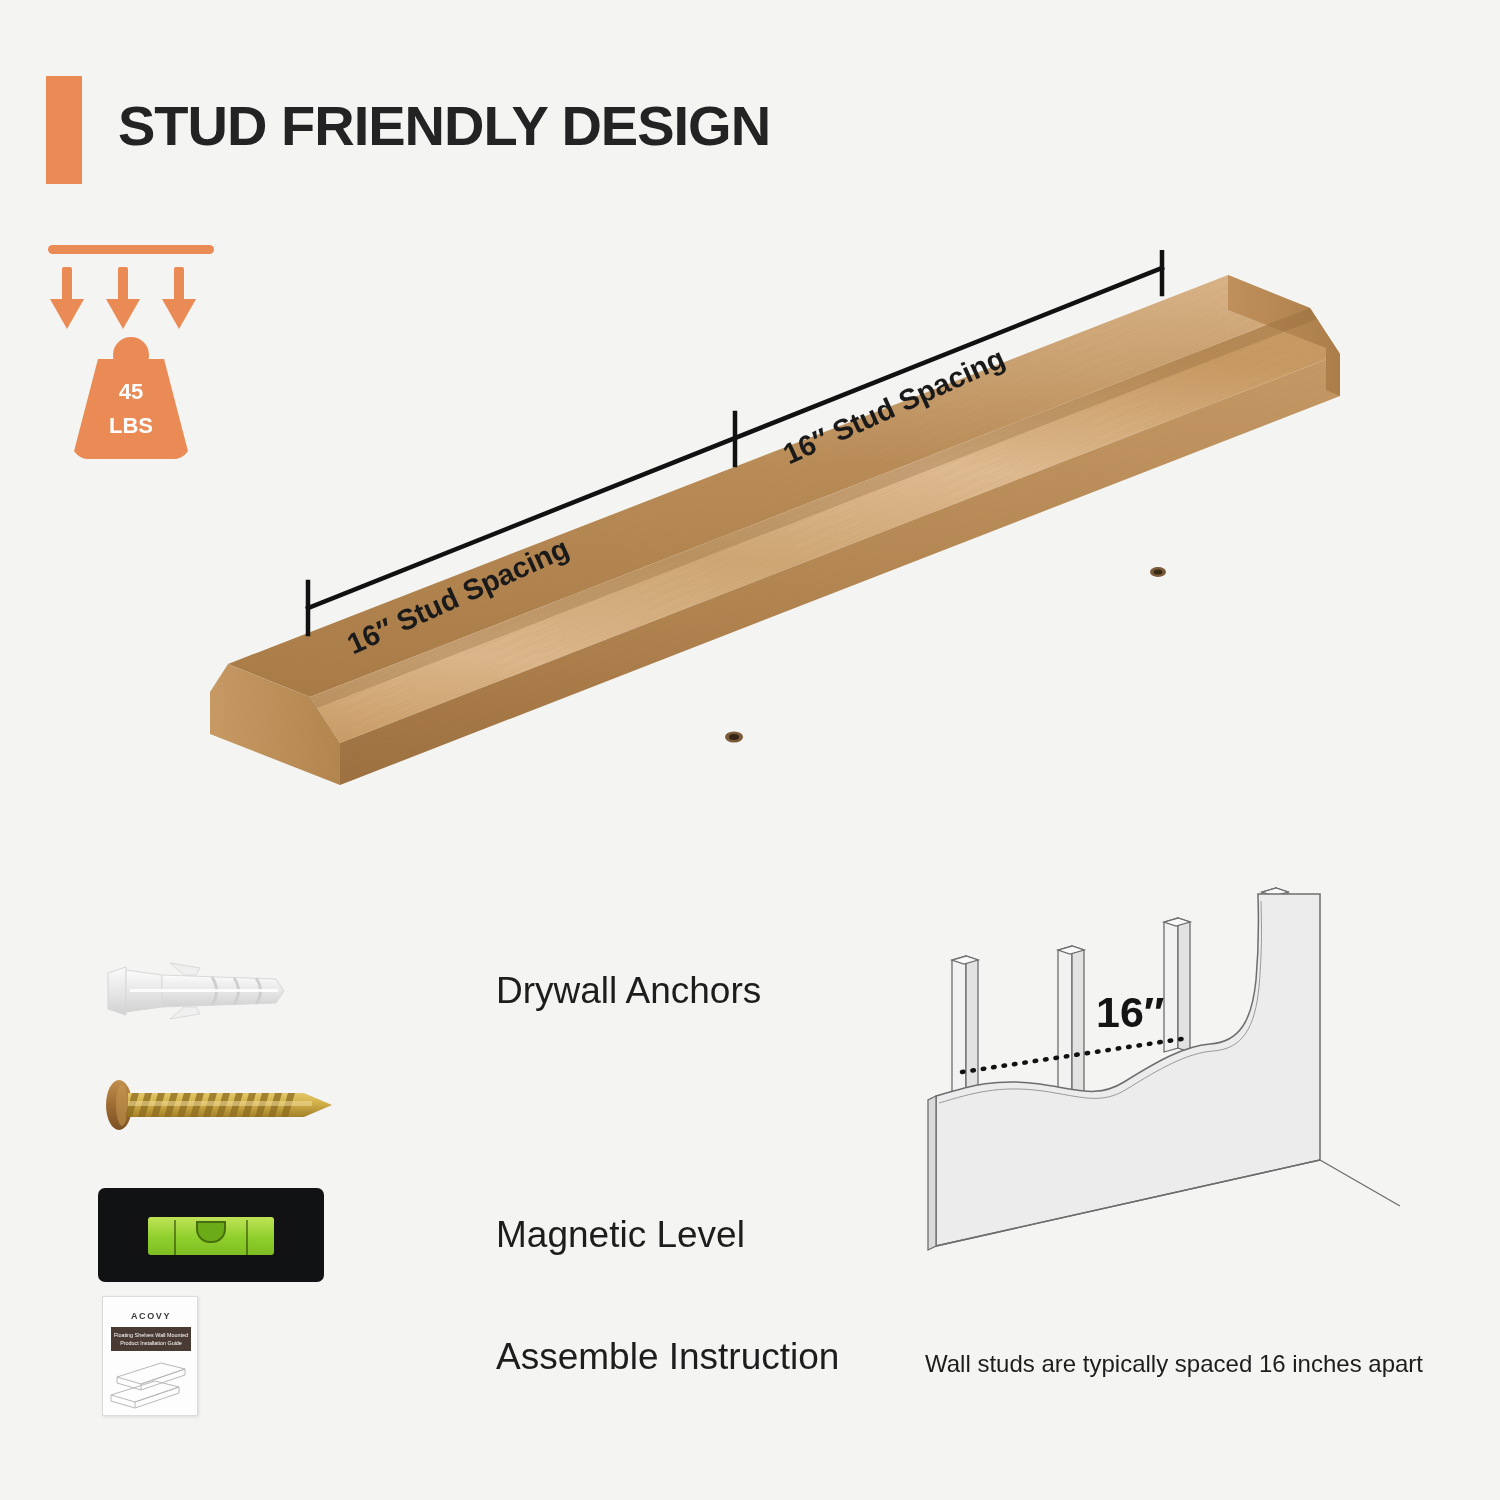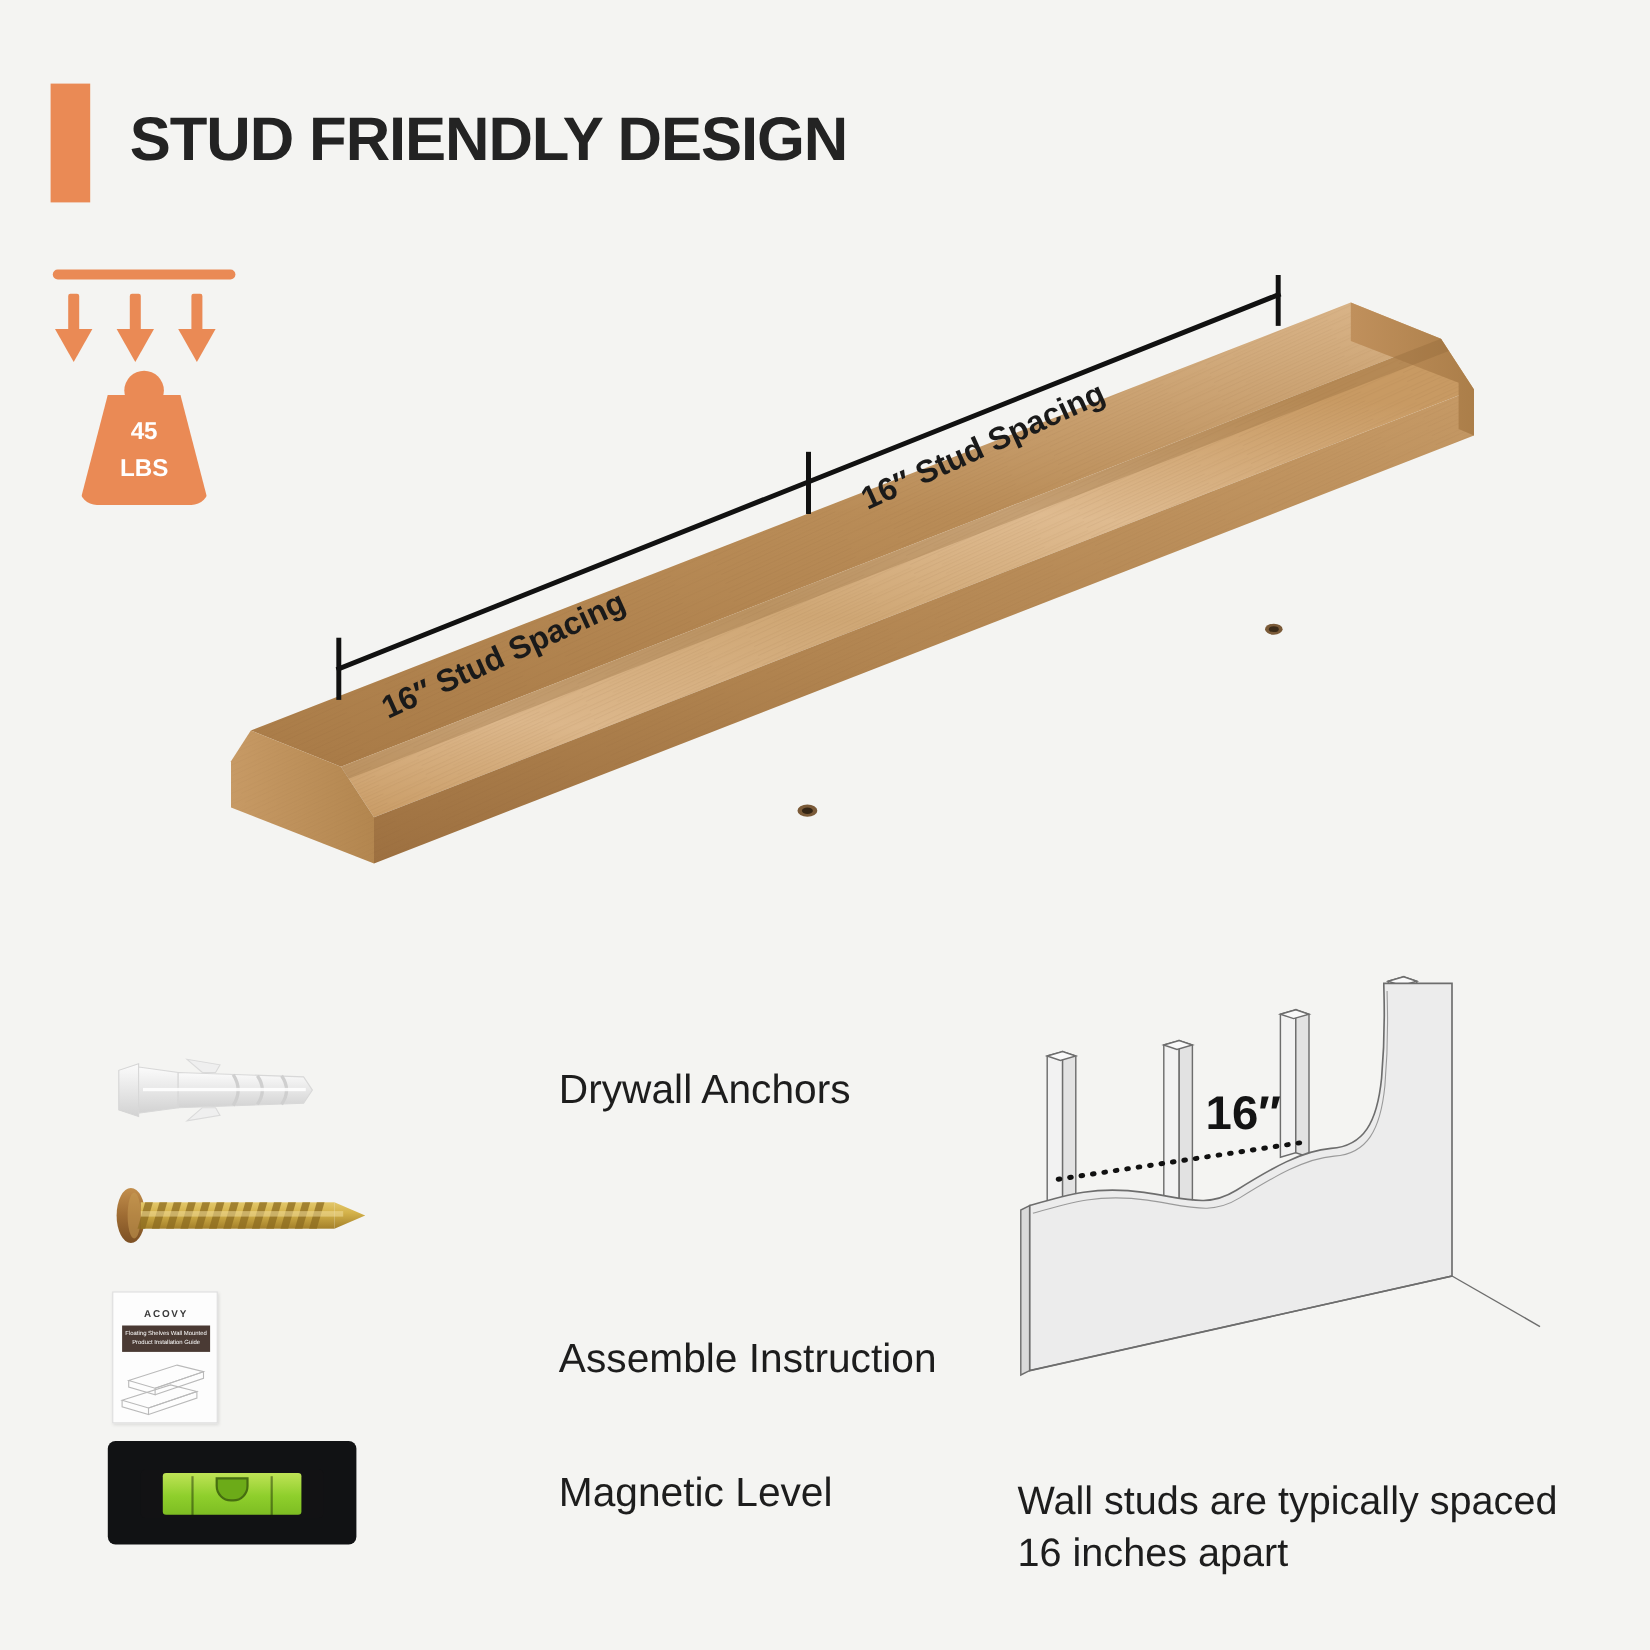--- a/index.html
+++ b/index.html
@@ -84,21 +84,21 @@
     transform-origin:left bottom;
   }
   #dim-label-left  { left:176px; top:378px; transform:rotate(-24.5deg); }
   #dim-label-right { left:612px; top:188px; transform:rotate(-24.5deg); }
 
   
   #accessory-list { position:absolute; left:92px; top:930px; width:760px; }
   .acc-row { position:relative; height:122px; }
   .acc-icon { position:absolute; left:0; top:0; width:240px; height:122px; }
   .acc-label {
-    position:absolute; left:416px; top:0;
+    position:absolute; left:404px; top:0;
     height:122px; display:flex; align-items:center;
     font-size:37px; color:#1d1d1d; white-space:nowrap;
   }
 
   
   .anchor-wrap { position:absolute; left:8px; top:26px; width:200px; height:70px; }
 
   
   .screw-wrap { position:absolute; left:8px; top:22px; width:238px; height:62px; }
 
@@ -156,21 +156,21 @@
   
   #wall-diagram { position:absolute; left:900px; top:860px; width:510px; height:430px; }
   #wall-dim-label {
     position:absolute; left:196px; top:128px;
     font-size:43px; font-weight:700; color:#141414;
   }
 
   #wall-caption {
     position:absolute; left:925px; top:1340px;
     width:520px;
-    font-size:36px; line-height:48px;
+    font-size:24px; line-height:48px;
     color:#1d1d1d;
   }
 </style>
 </head>
 <body>
 
 <div id="header">
   <div id="accent-bar"></div>
   <div id="page-title">STUD FRIENDLY DESIGN</div>
 </div>
@@ -353,54 +353,54 @@
             <path d="M188,19 l7,0 -7,24 -7,0 Z"></path>
           </g>
           <rect x="28" y="27" width="184" height="5" fill="#f0dc9a" opacity="0.55"></rect>
         </svg>
       </div>
     </div>
   </div>
 
   <div class="acc-row">
     <div class="acc-icon">
+      <div class="level-body">
+        <div class="level-window">
+          <div class="level-vial">
+            <div class="level-mark" style="left:26px;"></div>
+            <div class="level-mark" style="left:98px;"></div>
+            <div class="level-bubble"></div>
+          </div>
+        </div>
+      </div>
+    </div>
+    <div class="acc-label">Magnetic Level</div>
+  </div>
+
+  <div class="acc-row">
+    <div class="acc-icon">
       <div class="booklet">
         <div class="booklet-brand">ACOVY</div>
         <div class="booklet-band">
           <span>Floating Shelves Wall Mounted</span>
           <span>Product Installation Guide</span>
         </div>
         <svg width="96" height="58" viewBox="0 0 96 58" style="position:absolute;left:0;top:58;">
           <g fill="none" stroke="#b9b9b9" stroke-width="1">
             <path d="M14,22 L58,8 L82,14 L38,29 Z"></path>
             <path d="M14,22 L14,28 L38,35 L38,29"></path>
             <path d="M38,29 L82,14 L82,20 L38,35"></path>
             <path d="M8,40 L52,26 L76,32 L32,47 Z"></path>
             <path d="M8,40 L8,46 L32,53 L32,47"></path>
             <path d="M32,47 L76,32 L76,38 L32,53"></path>
           </g>
         </svg>
       </div>
     </div>
     <div class="acc-label">Assemble Instruction</div>
-  </div>
-
-  <div class="acc-row">
-    <div class="acc-icon">
-      <div class="level-body">
-        <div class="level-window">
-          <div class="level-vial">
-            <div class="level-mark" style="left:26px;"></div>
-            <div class="level-mark" style="left:98px;"></div>
-            <div class="level-bubble"></div>
-          </div>
-        </div>
-      </div>
-    </div>
-    <div class="acc-label">Magnetic Level</div>
   </div>
 
 </div>
 
 <div id="wall-diagram">
   <svg width="510" height="430" viewBox="0 0 510 430">
     <g stroke="#6d6d6d" stroke-width="1.3" fill="#ececec">
 
       <g>
         <path d="M52,100 L66,96 L66,240 L52,244 Z" fill="#f2f2f2"></path>

